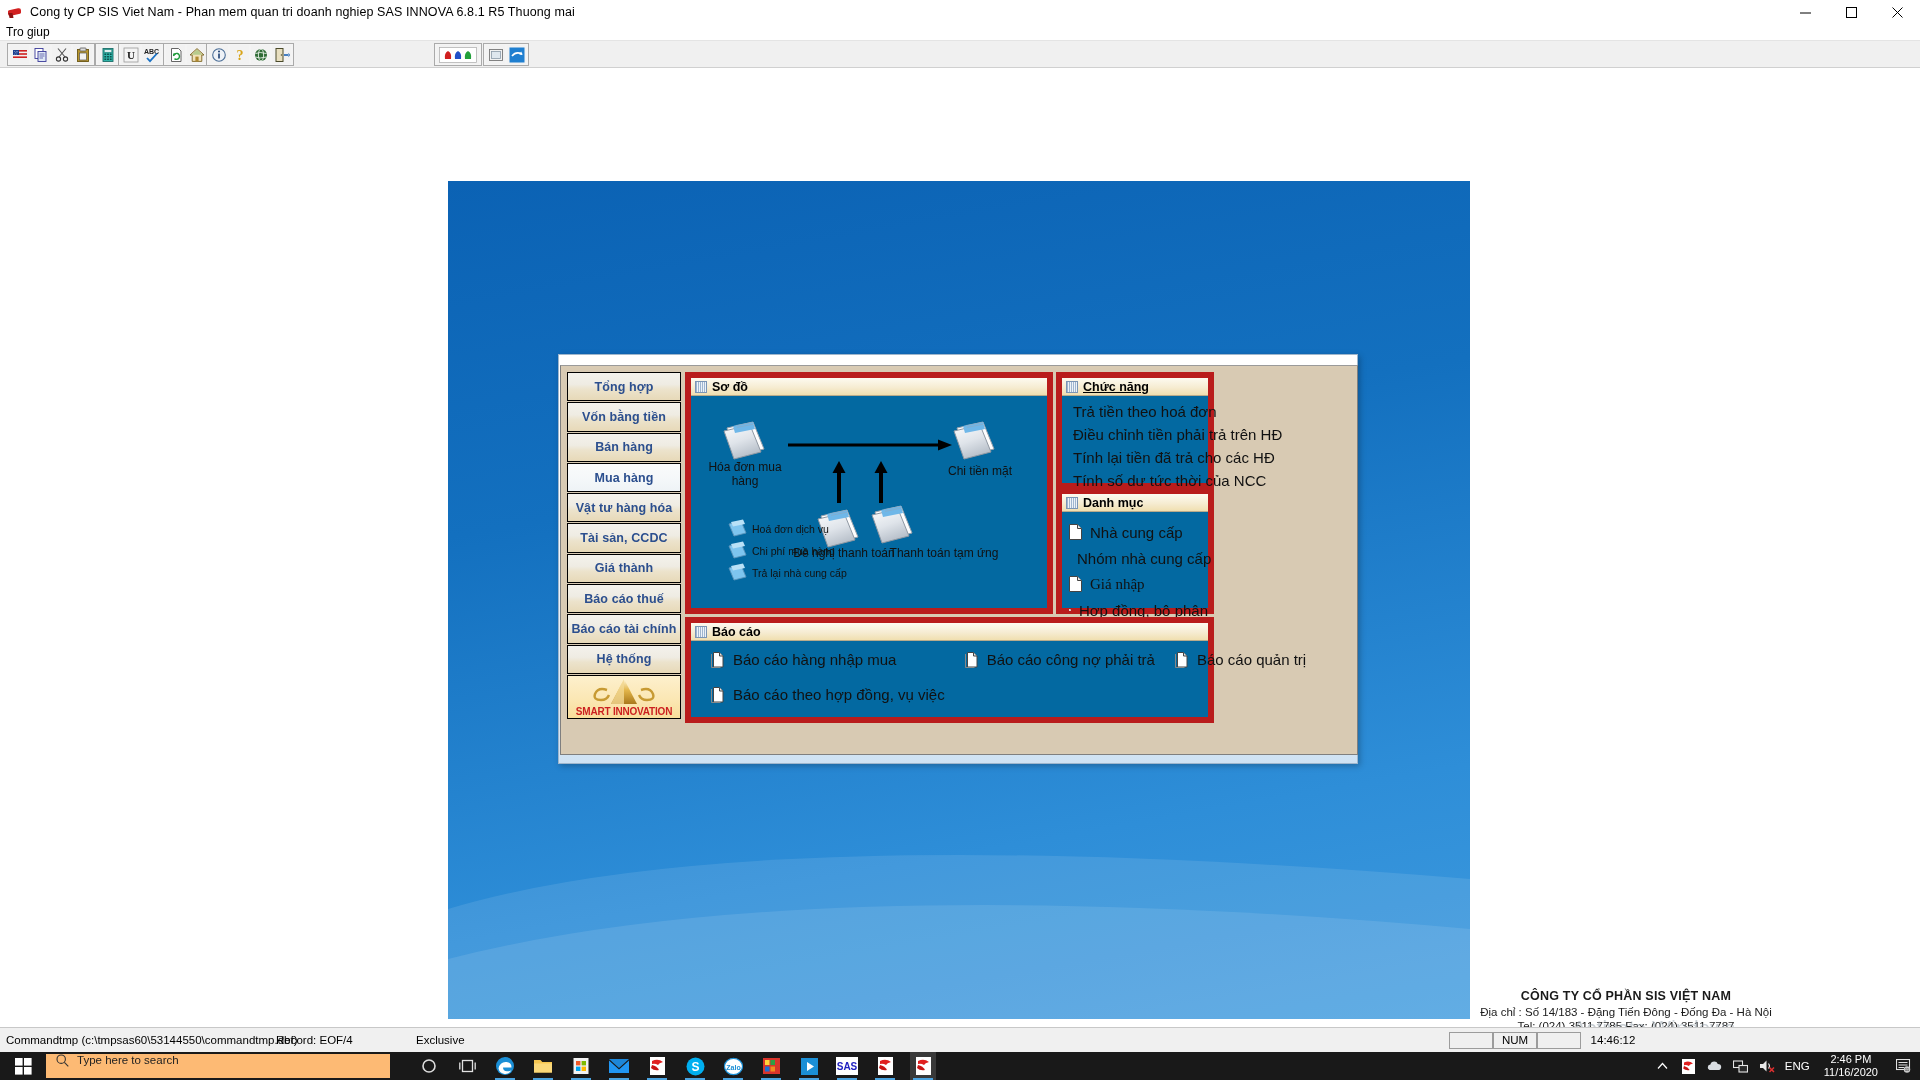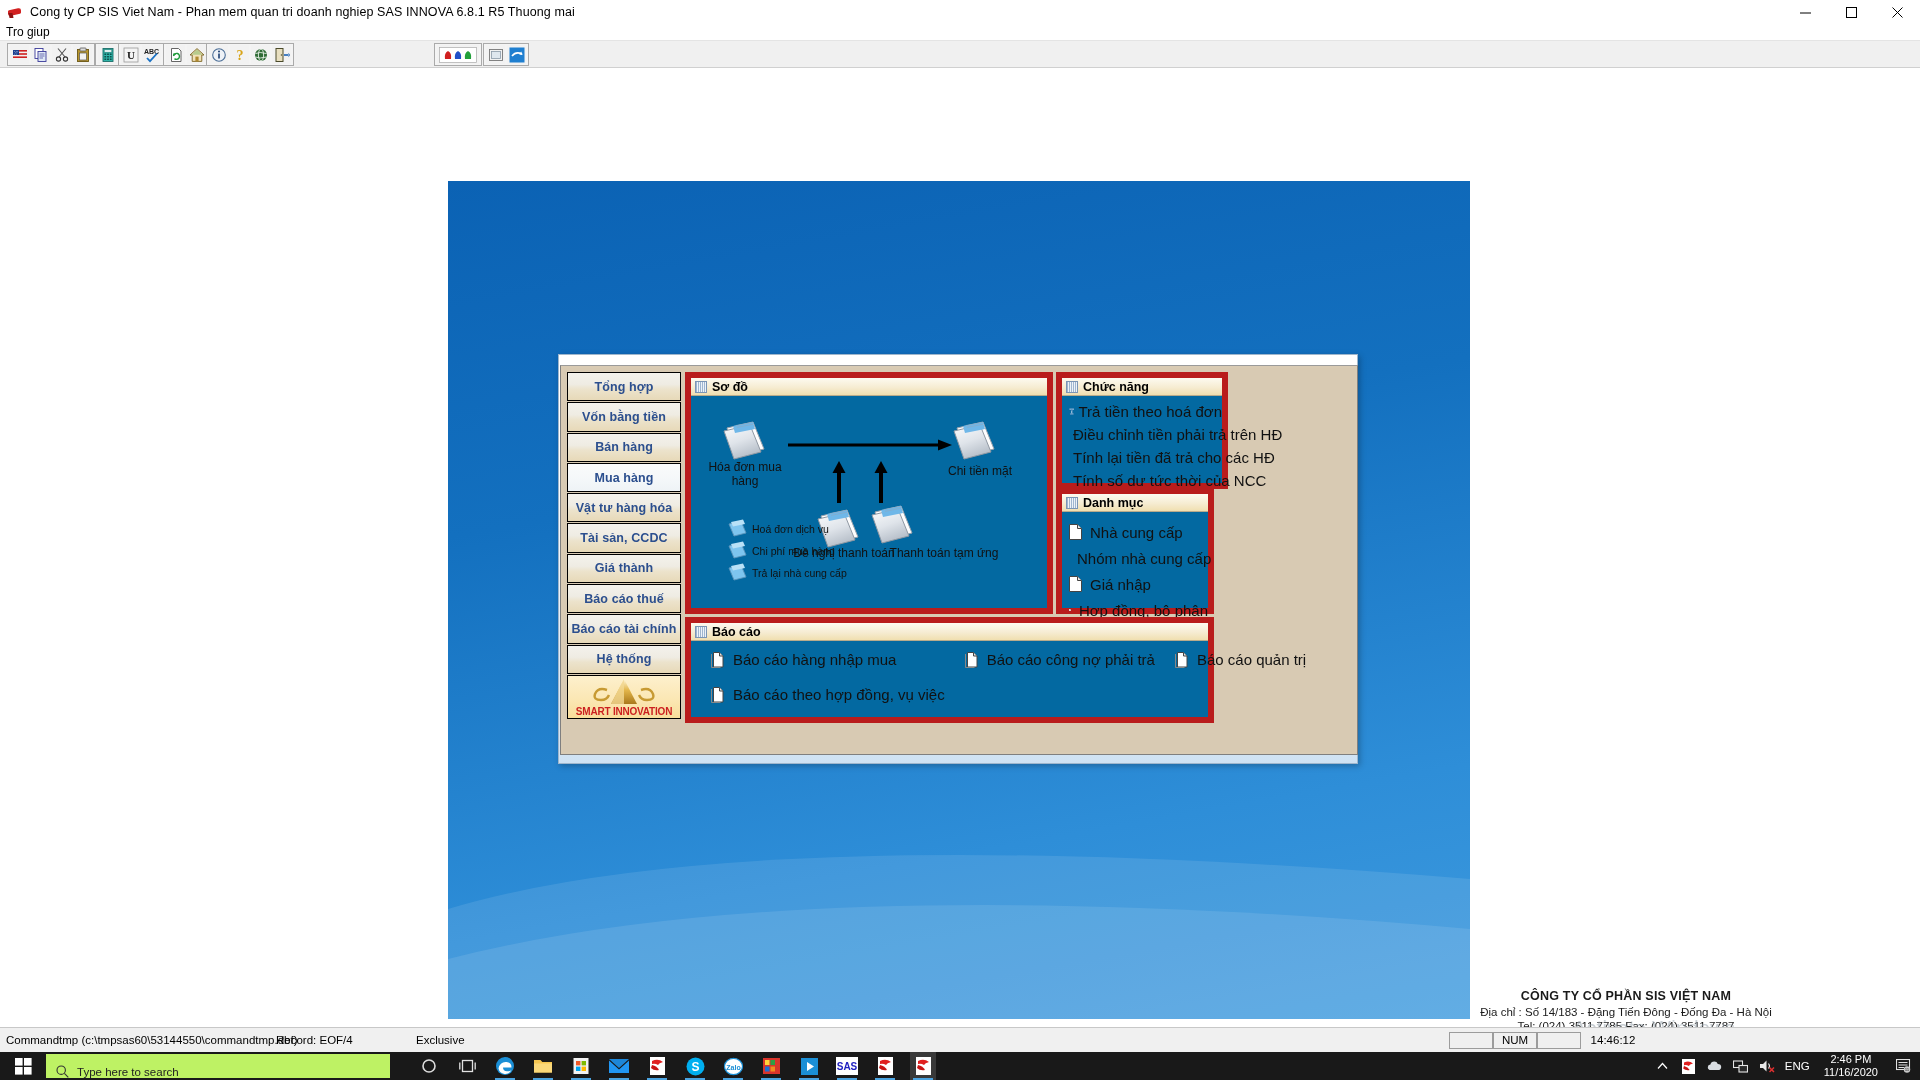--- a/index.html
+++ b/index.html
@@ -209,21 +209,21 @@
     white-space: pre; line-height: 1.15;
   }
   .arrow-h { position: absolute; }
   .arrow-v { position: absolute; }
   .small-row {
     position: absolute; display: flex; align-items: center; justify-content: center;
   }
   .small-row .sr-label { font-size: 10.5px; color: #111; margin-left: 3px; white-space: nowrap; }
 
   
-  #grp-cn { left: 371px; top: 0; width: 172px; height: 117px; }
+  #grp-cn { left: 371px; top: 0; width: 158px; height: 117px; text-decoration: underline; }
   #grp-dm { left: 371px; top: 116px; width: 158px; height: 126px; }
   .fn-item, .cat-item, .rp-item {
     display: flex; align-items: center; height: 23px; padding-left: 7px;
   }
   .fn-item .lbl, .cat-item .lbl, .rp-item .lbl {
     font-size: 15px; color: #111; white-space: nowrap; margin-left: 4px;
   }
 
   
   #grp-bc { left: 0; top: 245px; width: 529px; height: 106px; }
@@ -249,22 +249,22 @@
   
   .taskbar {
     position: absolute; left: 0; top: 1052px; width: 1920px; height: 28px;
     background: #191919;
     display: flex; align-items: center;
   }
   .tb-start {
     width: 46px; height: 28px; display: flex; align-items: center; justify-content: center;
   }
   .tb-search {
-    width: 344px; height: 24px; margin-left: 0px; background: #bef264;
-    display: flex; align-items: flex-end; padding-left: 10px; gap: 8px;
+    width: 344px; height: 24px; margin-left: 0px; background: #fdba74;
+    display: flex; align-items: flex-start; padding-left: 10px; gap: 8px;
   }
   .tb-search .ph { font-size: 11.5px; color: #222; }
   .tb-apps { display: flex; align-items: center; margin-left: 26px; gap: 12px; }
   .tb-app {
     width: 26px; height: 28px; position: relative;
     display: flex; align-items: center; justify-content: center;
   }
   .tb-app.running::after {
     content: ""; position: absolute; left: 3px; right: 3px; bottom: 0; height: 2px;
     background: #4aa3e0;
@@ -710,21 +710,21 @@
                     <path d="M0.5 0.5 h8 l4 4 v11 h-12 z" fill="#fff" stroke="#444" stroke-width="1"></path>
                     <path d="M8.5 0.5 v4 h4" fill="#e8e8e8" stroke="#444" stroke-width="1"></path>
                   </svg>
                   <span class="lbl" style="margin-left:8px;">Nhóm nhà cung cấp</span>
                 </div>
                 <div class="cat-item" style="height:26px;">
                   <svg width="13" height="16" viewBox="0 0 13 16">
                     <path d="M0.5 0.5 h8 l4 4 v11 h-12 z" fill="#fff" stroke="#444" stroke-width="1"></path>
                     <path d="M8.5 0.5 v4 h4" fill="#e8e8e8" stroke="#444" stroke-width="1"></path>
                   </svg>
-                  <span class="lbl" style="margin-left:8px;">Giá nhập</span>
+                  <span class="lbl" style="margin-left:8px;font-family:Liberation Serif, serif;">Giá nhập</span>
                 </div>
                 <div class="cat-item" style="height:26px;">
                   <svg width="13" height="16" viewBox="0 0 13 16">
                     <path d="M0.5 0.5 h8 l4 4 v11 h-12 z" fill="#fff" stroke="#444" stroke-width="1"></path>
                     <path d="M8.5 0.5 v4 h4" fill="#e8e8e8" stroke="#444" stroke-width="1"></path>
                   </svg>
                   <span class="lbl" style="margin-left:8px;">Hợp đồng, bộ phận</span>
                 </div>
               </div>
             </div>

